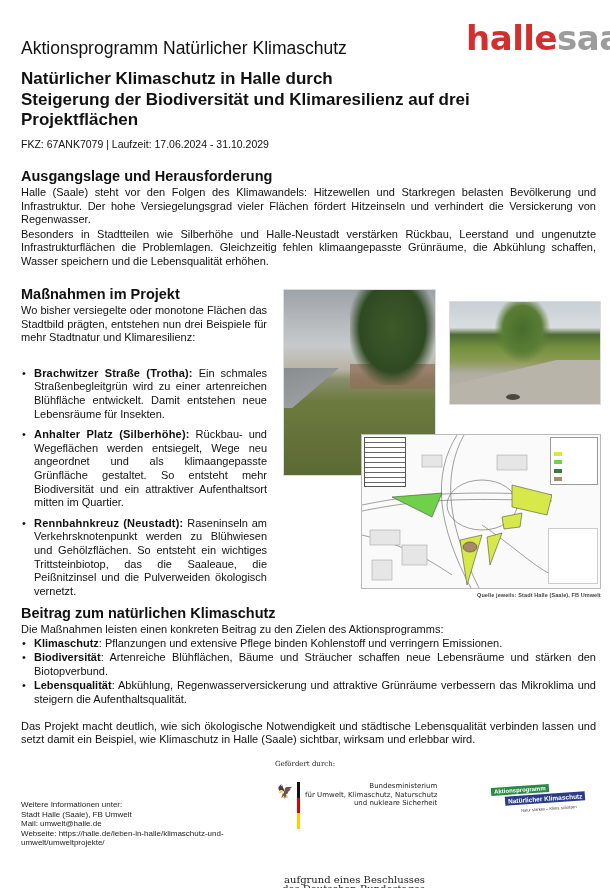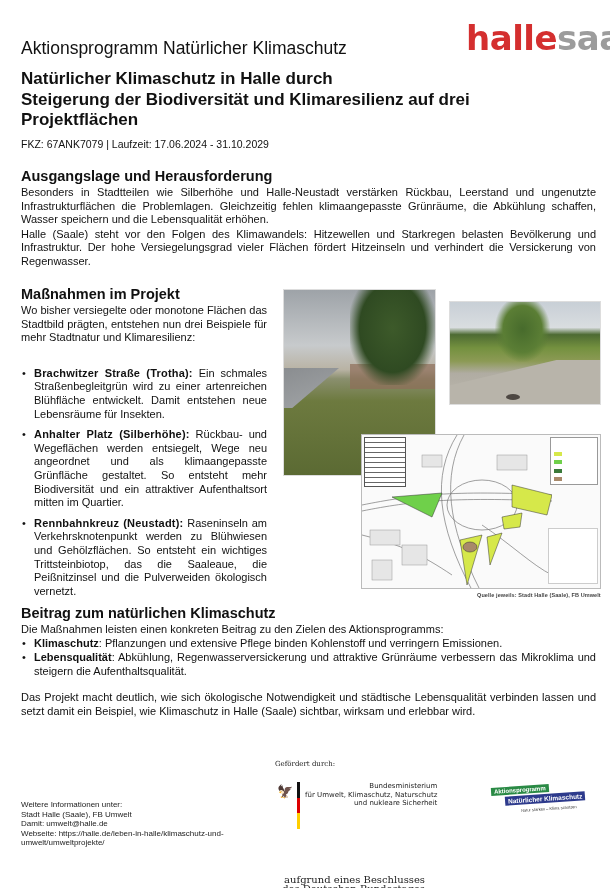--- a/index.html
+++ b/index.html
@@ -82,22 +82,22 @@
 <div class="prog-title">Aktionsprogramm Natürlicher Klimaschutz</div>
 <div class="main-title">
   <div>Natürlicher Klimaschutz in Halle durch</div>
   <div>Steigerung der Biodiversität und Klimaresilienz auf drei</div>
   <div>Projektflächen</div>
 </div>
 <div class="fkz">FKZ: 67ANK7079 | Laufzeit: 17.06.2024 - 31.10.2029</div>
 
 <div class="sec1">
   <h2>Ausgangslage und Herausforderung</h2>
+  <p class="p">Halle (Saale) steht vor den Folgen des Klimawandels: Hitzewellen und Starkregen belasten Bevölkerung und Infrastruktur. Der hohe Versiegelungsgrad vieler Flächen fördert Hitzeinseln und verhindert die Versickerung von Regenwasser.</p>
   <p class="p">Besonders in Stadtteilen wie Silberhöhe und Halle-Neustadt verstärken Rückbau, Leerstand und ungenutzte Infrastrukturflächen die Problemlagen. Gleichzeitig fehlen klimaangepasste Grünräume, die Abkühlung schaffen, Wasser speichern und die Lebensqualität erhöhen.</p>
-  <p class="p">Halle (Saale) steht vor den Folgen des Klimawandels: Hitzewellen und Starkregen belasten Bevölkerung und Infrastruktur. Der hohe Versiegelungsgrad vieler Flächen fördert Hitzeinseln und verhindert die Versickerung von Regenwasser.</p>
 </div>
 
 <div class="sec2">
   <h2>Maßnahmen im Projekt</h2>
   <p class="p intro">Wo bisher versiegelte oder monotone Flächen das Stadtbild prägten, entstehen nun drei Beispiele für mehr Stadtnatur und Klimaresilienz:</p>
   <ul>
     <li><b>Brachwitzer Straße (Trotha):</b><span> Ein schmales Straßenbegleitgrün wird zu einer artenreichen Blühfläche entwickelt. Damit entstehen neue Lebensräume für Insekten.</span></li>
     <li><b>Anhalter Platz (Silberhöhe):</b><span> Rückbau- und Wegeflächen werden entsiegelt, Wege neu angeordnet und als klimaangepasste Grünfläche gestaltet. So entsteht mehr Biodiversität und ein attraktiver Aufenthaltsort mitten im Quartier.</span></li>
     <li><b>Rennbahnkreuz (Neustadt):</b><span> Raseninseln am Verkehrsknotenpunkt werden zu Blühwiesen und Gehölzflächen. So entsteht ein wichtiges Trittsteinbiotop, das die Saaleaue, die Peißnitzinsel und die Pulverweiden ökologisch vernetzt.</span></li>
   </ul>
@@ -148,29 +148,30 @@
   </div>
   <div class="info"></div>
 </div>
 <div class="caption">Quelle jeweils: Stadt Halle (Saale), FB Umwelt</div>
 
 <div class="sec3">
   <h2>Beitrag zum natürlichen Klimaschutz</h2>
   <p class="p">Die Maßnahmen leisten einen konkreten Beitrag zu den Zielen des Aktionsprogramms:</p>
   <ul>
     <li><b>Klimaschutz</b><span>: Pflanzungen und extensive Pflege binden Kohlenstoff und verringern Emissionen.</span></li>
+    <li><b>Biodiversität</b><span>: Artenreiche Blühflächen, Bäume und Sträucher schaffen neue Lebensräume und stärken den Biotopverbund.</span></li>
     <li><b>Lebensqualität</b><span>: Abkühlung, Regenwasserversickerung und attraktive Grünräume verbessern das Mikroklima und steigern die Aufenthaltsqualität.</span></li>
   </ul>
   <p class="p closing">Das Projekt macht deutlich, wie sich ökologische Notwendigkeit und städtische Lebensqualität verbinden lassen und setzt damit ein Beispiel, wie Klimaschutz in Halle (Saale) sichtbar, wirksam und erlebbar wird.</p>
 </div>
 
 <div class="contact">
   <div>Weitere Informationen unter:</div>
   <div>Stadt Halle (Saale), FB Umwelt</div>
-  <div>Damit: umwelt@halle.de</div>
+  <div>Mail: umwelt@halle.de</div>
   <div>Webseite: https://halle.de/leben-in-halle/klimaschutz-und-</div>
   <div>umwelt/umweltprojekte/</div>
 </div>
 
 <div class="funding">
   <div class="head">Gefördert durch:</div>
   <div class="ministry">
     <span class="eagle">🦅</span>
     <span class="flag"></span>
     <div class="mtext">

